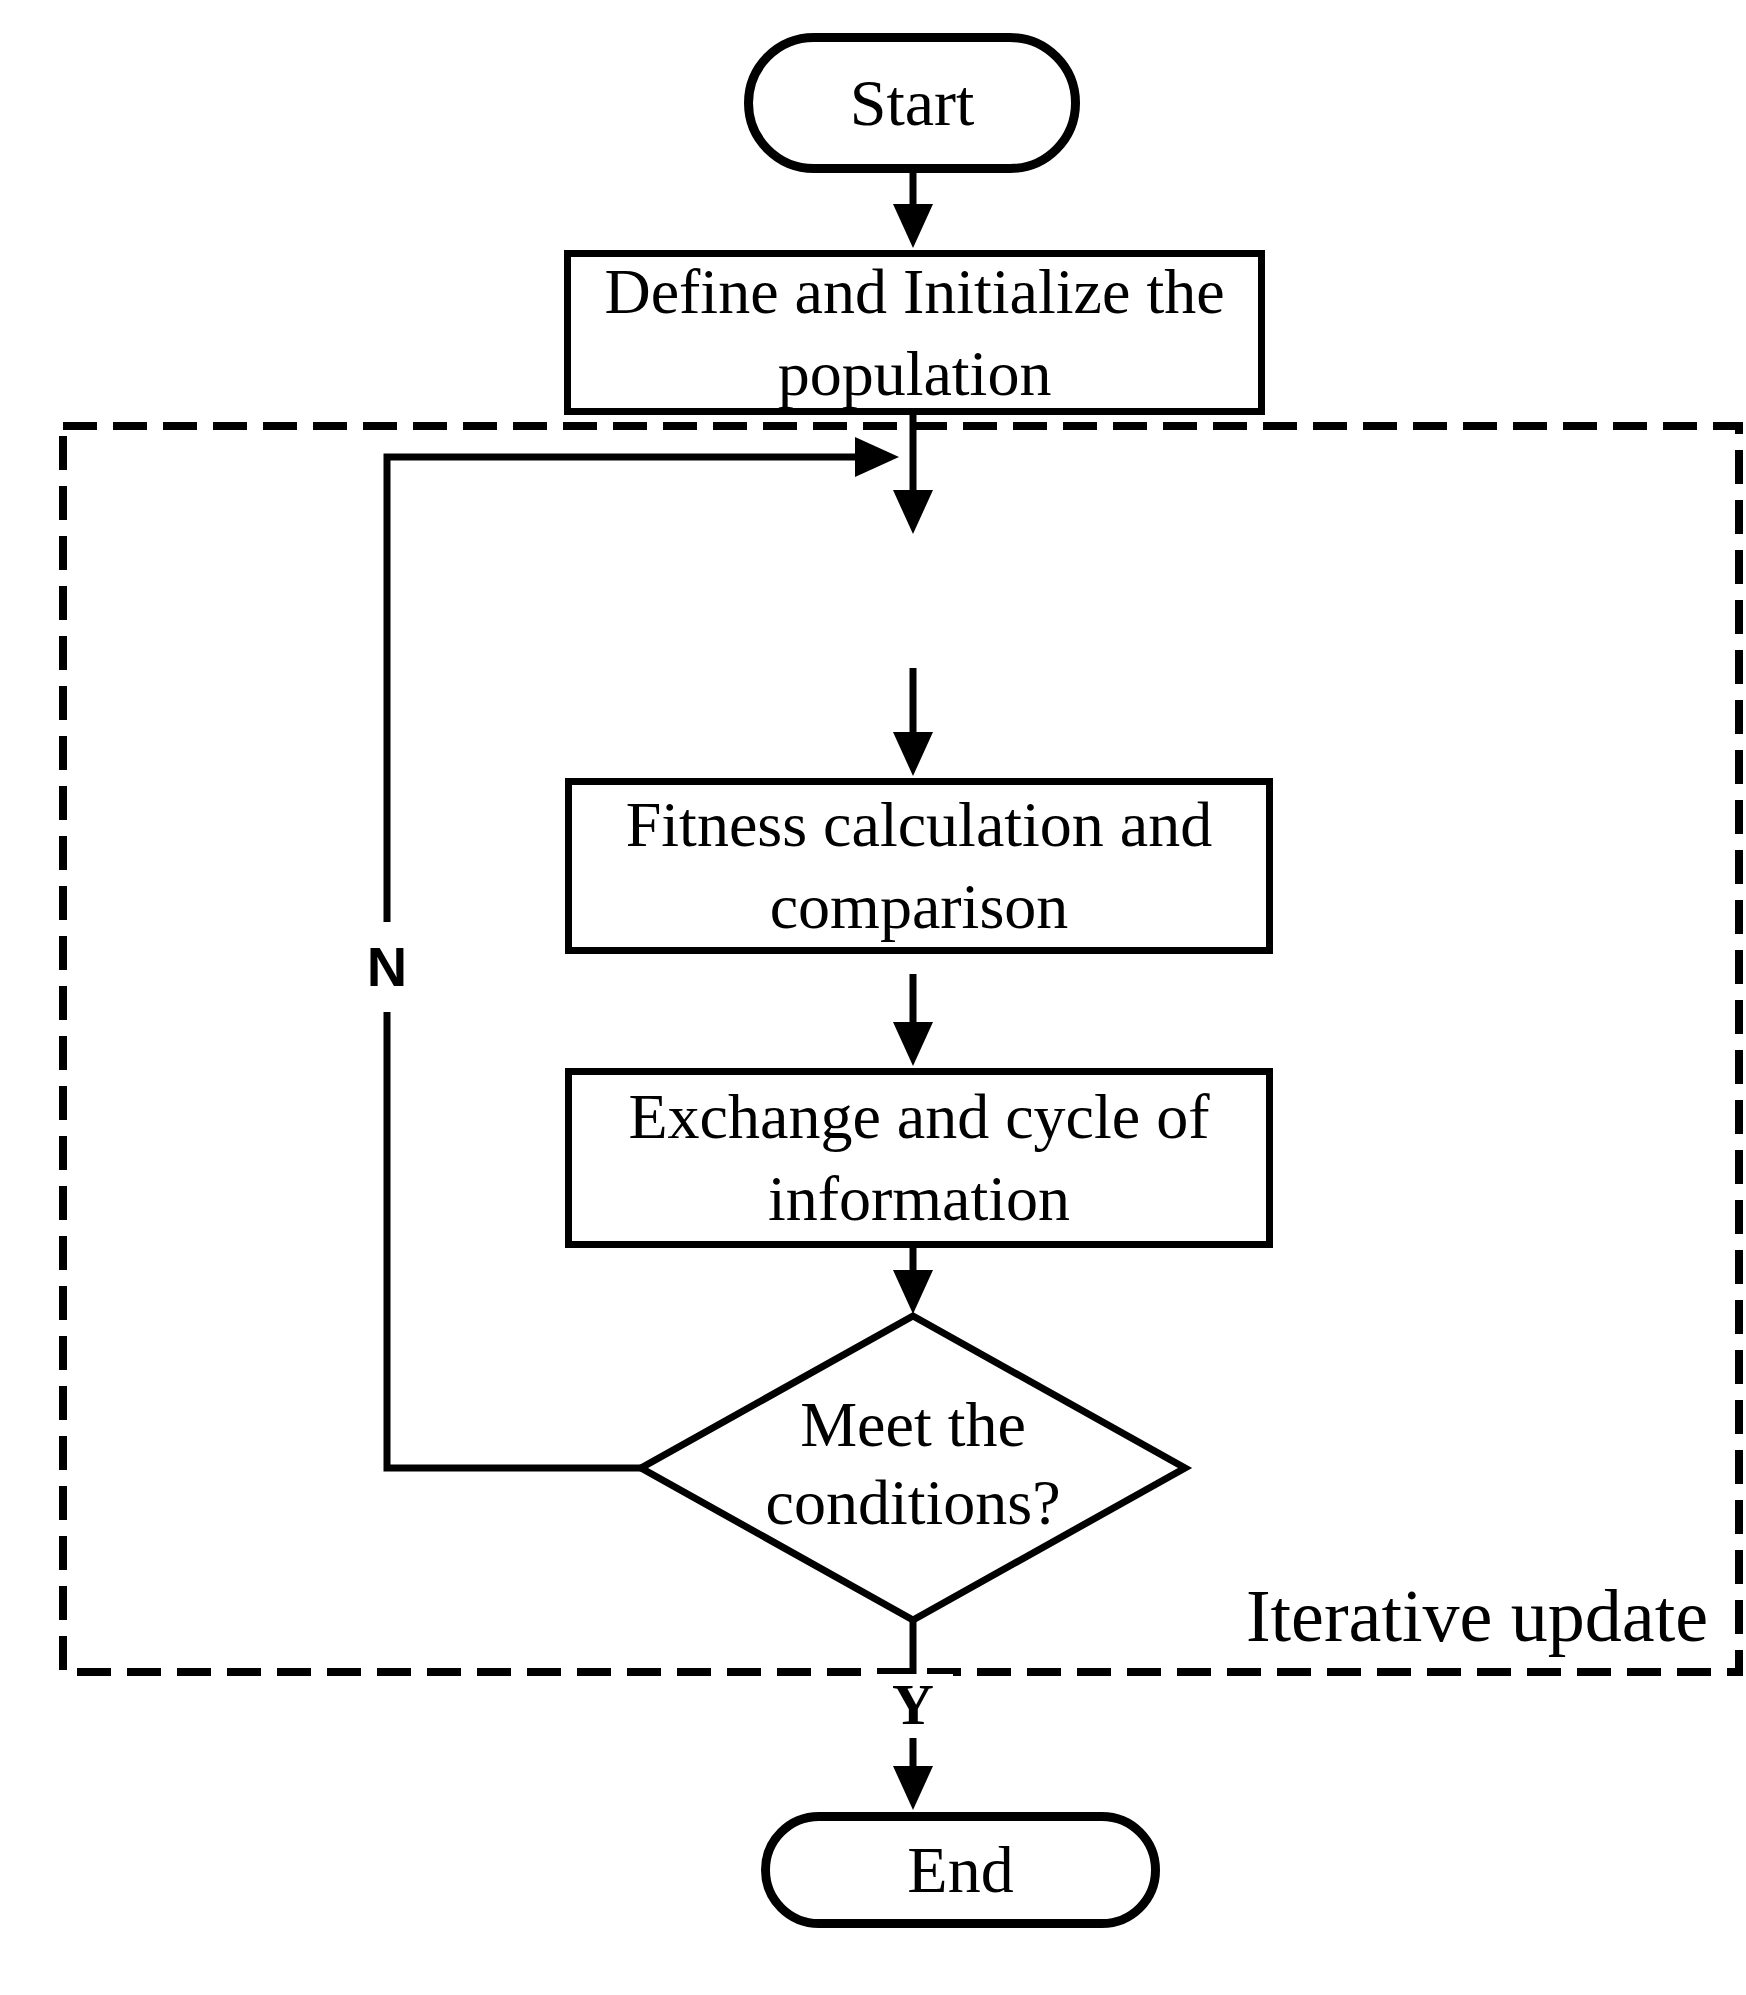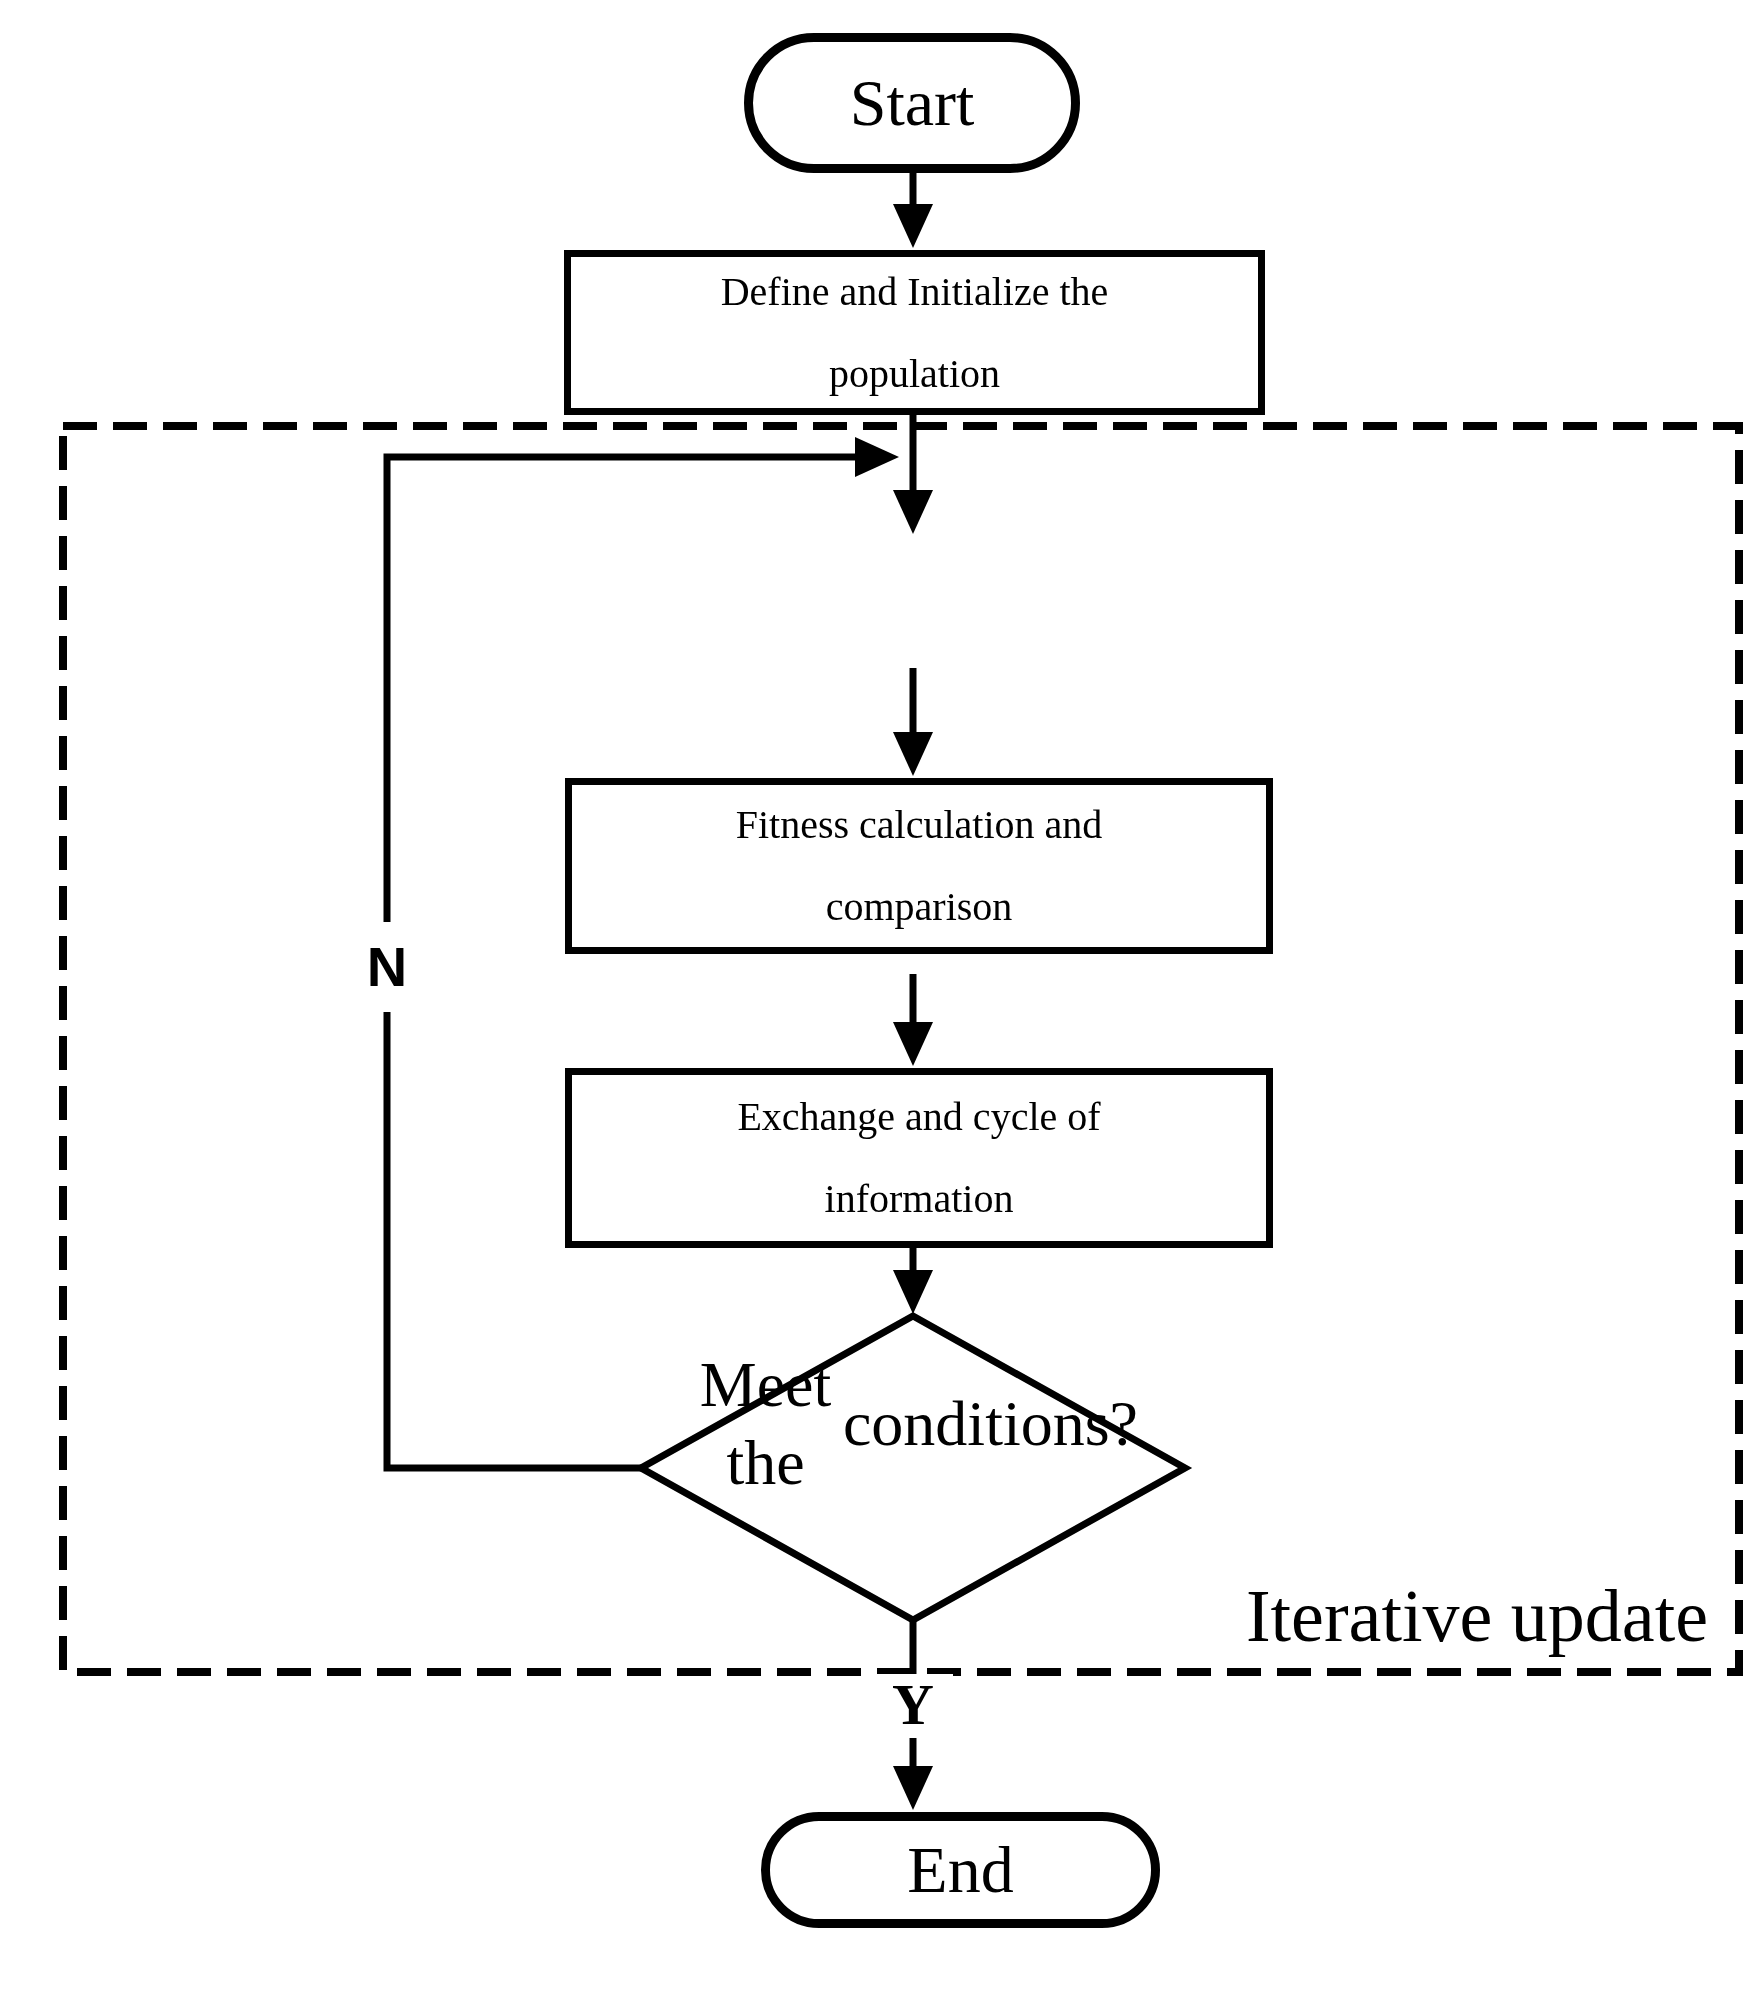--- a/index.html
+++ b/index.html
@@ -34,35 +34,35 @@
     text-align: center;
     z-index: 2;
   }
   .terminator {
     border: 9px solid #000000;
     font-size: 66px;
     line-height: 70px;
   }
   .process {
     border: 7px solid #000000;
-    font-size: 40px;
+    font-size: 64px;
     line-height: 82px;
   }
   .node .txt { display: block; white-space: nowrap; }
   #start-node  { left: 717px; top: 33px;   width: 336px; height: 140px; border-radius: 70px; }
   #define-node { left: 537px; top: 250px;  width: 701px; height: 165px; }
   #boundary-node { left: 538px; top: 536px; width: 708px; height: 132px; }
   #fitness-node  { left: 538px; top: 778px; width: 708px; height: 176px; }
   #exchange-node { left: 538px; top: 1068px; width: 708px; height: 180px; }
   #end-node    { left: 734px; top: 1812px; width: 399px; height: 116px; border-radius: 78px; }
   #decision-text {
     position: absolute;
-    left: 661px; top: 1324px;
+    left: 661px; top: 1364px;
     width: 450px; height: 200px;
-    display: flex; flex-direction: row;
+    display: flex; flex-direction: column;
     align-items: center; justify-content: center;
     text-align: center;
     font-size: 64px; line-height: 78px;
     z-index: 2;
     background: transparent;
   }
   .edge-label {
     position: absolute;
     display: flex; align-items: center; justify-content: center;
     background: #ffffff;

